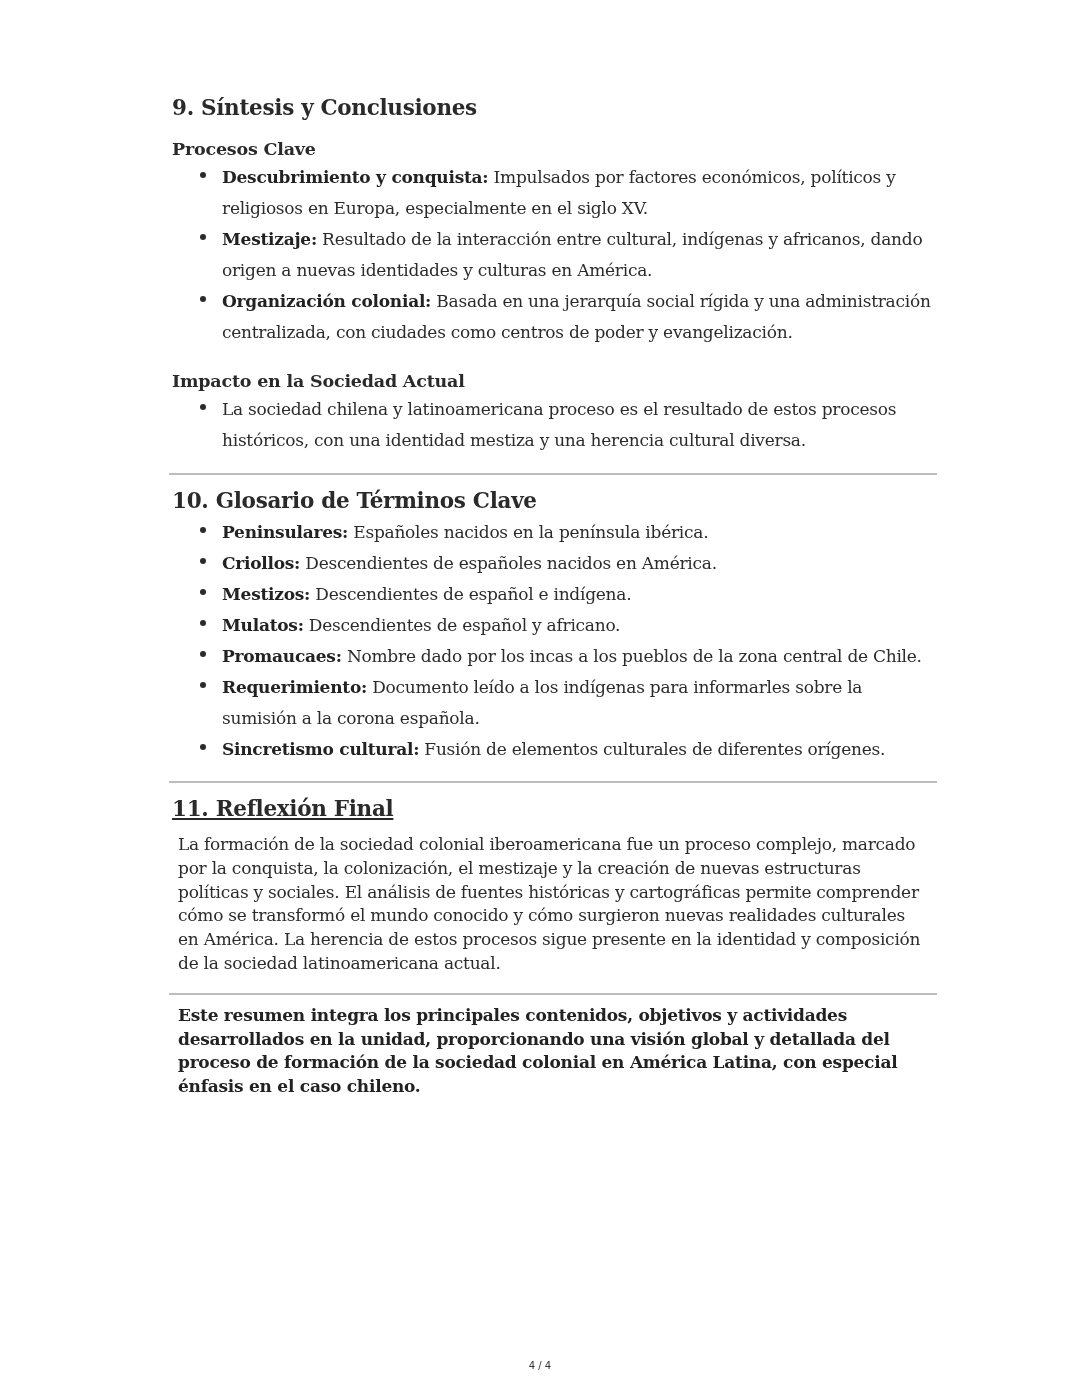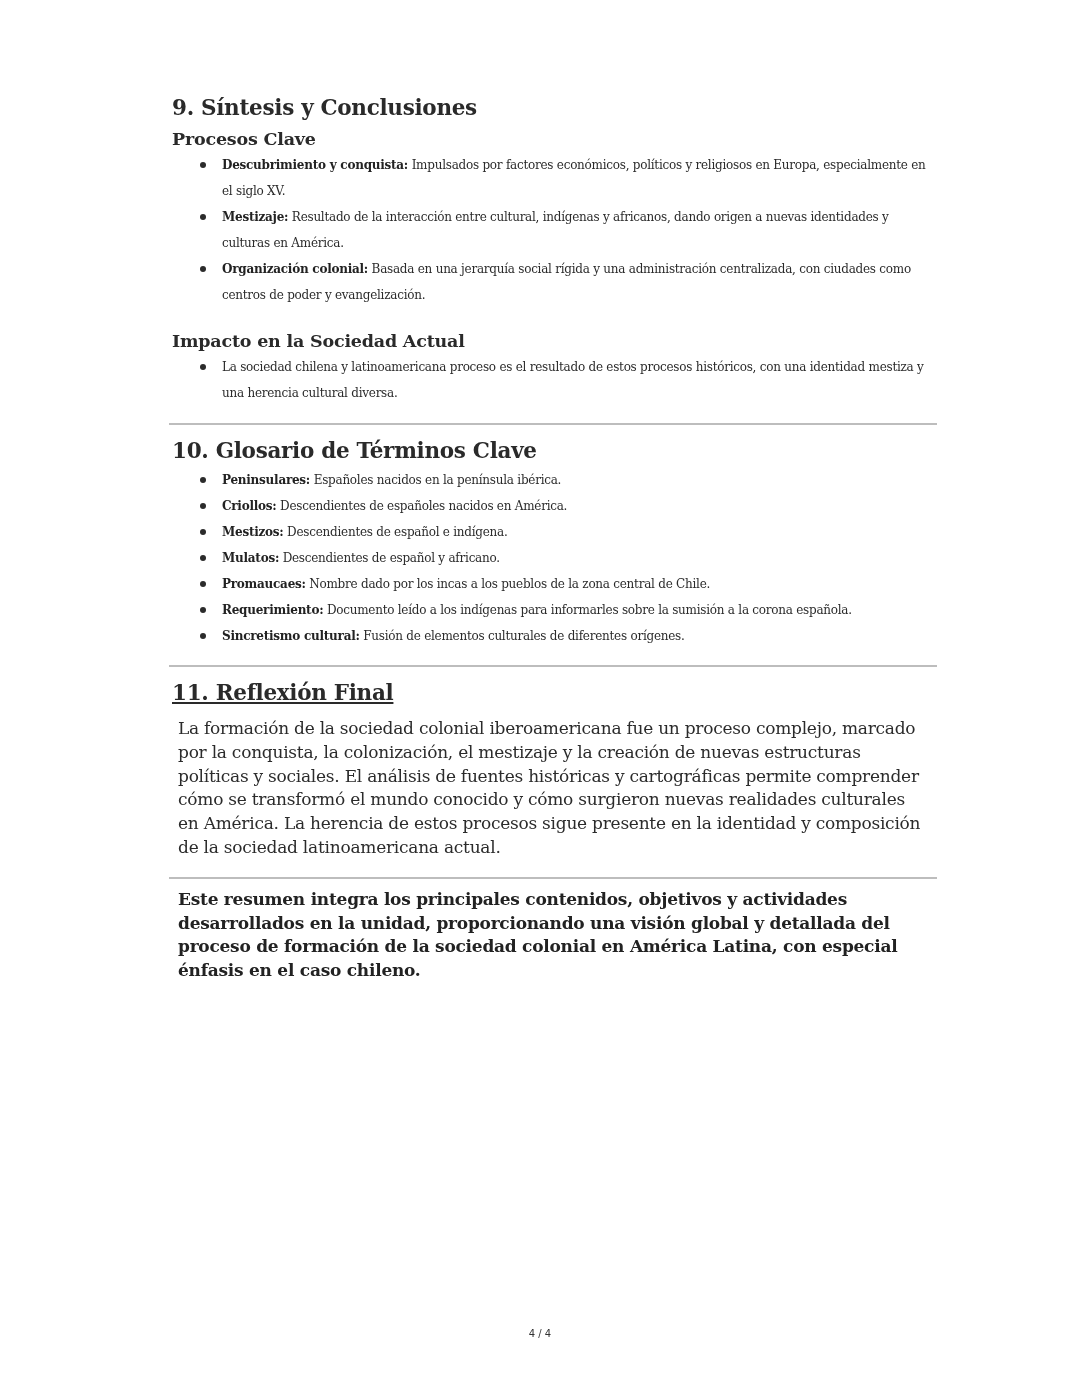--- a/index.html
+++ b/index.html
@@ -11,45 +11,45 @@
   h2 {
     font-size: 21.5px; font-weight: bold; margin: 0; line-height: 32px;
     letter-spacing: -0.3px; color: #2a2a2a; padding-left: 2px;
   }
   h3 {
     font-size: 17.5px; font-weight: bold; margin: 0; line-height: 26px;
     letter-spacing: -0.2px; color: #2a2a2a; padding-left: 2px;
   }
   ul { margin: 0; padding-left: 52px; list-style: none; }
   li {
-    font-size: 12px; line-height: 26px; letter-spacing: -0.25px; position: relative;
+    font-size: 17px; line-height: 31px; letter-spacing: -0.25px; position: relative;
   }
   li::before {
     content: ""; position: absolute; left: -22px; top: 10px;
     width: 6px; height: 6px; border-radius: 50%; background: #2b2b2b;
   }
   li b { font-weight: bold; color: #222; }
   hr {
     border: none; height: 2px; background: #bdbdbd; margin: 0; width: 768px; margin-left: -1px;
   }
   p {
     font-size: 17px; line-height: 23.8px; margin: 8px; letter-spacing: -0.25px;
   }
   p.bold { font-weight: bold; color: #222; }
   .footer {
-    position: absolute; top: 1328px; left: 0; width: 1080px; text-align: center;
+    position: absolute; top: 1360px; left: 0; width: 1080px; text-align: center;
     font-family: "DejaVu Sans", sans-serif; font-size: 10px; color: #333;
   }
 </style>
 </head>
 <body>
 
 <div class="page">
   <h2>9. Síntesis y Conclusiones</h2>
-  <h3 style="margin-top:2px;">Procesos Clave</h3>
+  <h3 style="margin-top:12px;">Procesos Clave</h3>
   <ul>
     <li><b>Descubrimiento y conquista:</b><span> Impulsados por factores económicos, políticos y religiosos en Europa, especialmente en el siglo XV.</span></li>
     <li><b>Mestizaje:</b><span> Resultado de la interacción entre cultural, indígenas y africanos, dando origen a nuevas identidades y culturas en América.</span></li>
     <li><b>Organización colonial:</b><span> Basada en una jerarquía social rígida y una administración centralizada, con ciudades como centros de poder y evangelización.</span></li>
   </ul>
 
   <h3 style="margin-top:20px;">Impacto en la Sociedad Actual</h3>
   <ul>
     <li>La sociedad chilena y latinoamericana proceso es el resultado de estos procesos históricos, con una identidad mestiza y una herencia cultural diversa.</li>
   </ul>

